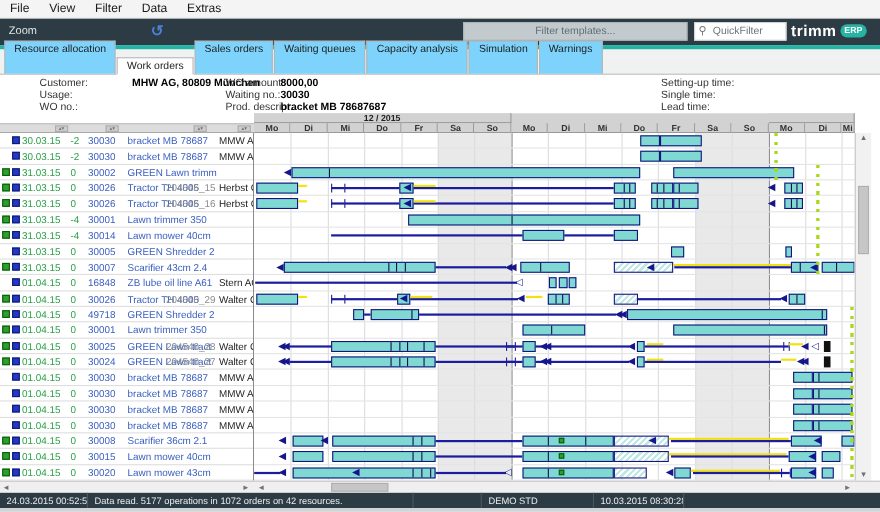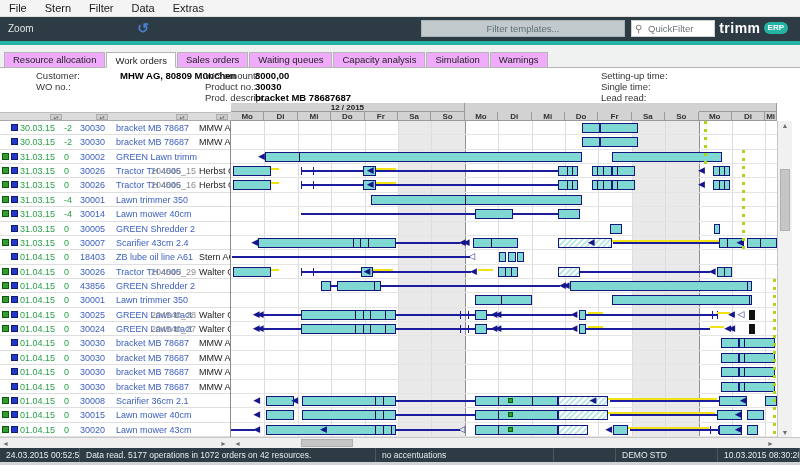--- a/index.html
+++ b/index.html
@@ -29,21 +29,21 @@
   #brand{position:absolute;right:12px;top:3px;display:flex;align-items:center;}
   #brand .brand-text{color:#fff;font-size:14px;font-weight:bold;letter-spacing:.5px;}
   #brand .brand-badge{margin-left:3px;background:#25b3a4;color:#fff;font-size:8px;font-weight:bold;
                       padding:2px 4px;border-radius:6px;line-height:1;}
   #accent-line{position:absolute;left:0;top:41px;width:800px;height:4px;background:#25b3a4;}
   #gap-strip{position:absolute;left:0;top:45px;width:800px;height:7px;background:#f0f1f1;}
 
   
   #tabbar{position:absolute;left:0;top:52px;width:800px;height:16px;background:#f0f1f1;
           border-bottom:1px solid #b5b5b5;display:flex;align-items:flex-end;padding-left:4px;}
-  .tab{height:15px;line-height:14px;font-size:9.5px;color:#222;background:#f0abfc;
+  .tab{height:30px;line-height:14px;font-size:9.5px;color:#222;background:#7dd3fc;
        border:1px solid #b5b5b5;border-bottom:none;padding:0 8px;margin-right:1px;cursor:pointer;}
   .tab.active{background:#fff;height:16px;line-height:15px;margin-bottom:-1px;border-bottom:1px solid #fff;}
 
   
   #infopanel{position:absolute;left:0;top:68px;width:800px;height:35px;background:#fff;font-size:9.5px;color:#222;}
   .info-col{position:absolute;top:2px;}
   .info-row{height:11px;line-height:11px;white-space:nowrap;}
   .info-label{display:inline-block;color:#333;}
   .info-value{font-weight:bold;color:#000;}
 
@@ -106,21 +106,21 @@
       border-right:1px solid #4a575e;white-space:nowrap;overflow:hidden;}
   #bottom-strip{position:absolute;left:0;top:462px;width:800px;height:3px;background:#cfd4d6;}
 </style>
 </head>
 <body>
 
 <div id="app">
 
   <div id="menubar">
       <div class="menu-item">File</div>
-      <div class="menu-item">Stern</div>
+      <div class="menu-item">View</div>
       <div class="menu-item">Filter</div>
       <div class="menu-item">Data</div>
       <div class="menu-item">Extras</div>
     </div>
 
   <div id="toolbar">
     <span id="zoom-label">Zoom</span>
     <div id="undo-button">
       <span>↺</span>
     </div>
@@ -143,31 +143,32 @@
       <div class="tab">Sales orders</div>
       <div class="tab">Waiting queues</div>
       <div class="tab">Capacity analysis</div>
       <div class="tab">Simulation</div>
       <div class="tab">Warnings</div>
     </div>
 
   <div id="infopanel">
       <div class="info-col" style="left: 36px;">
         <div class="info-row"><span class="info-label" style="width: 84px;">Customer:</span><span class="info-value">MHW AG, 80809 München</span></div>
+        <div class="info-row"><span class="info-label" style="width: 84px;">Usage:</span><span class="info-value"></span></div>
         <div class="info-row"><span class="info-label" style="width: 84px;">WO no.:</span><span class="info-value"></span></div>
       </div>
       <div class="info-col" style="left: 205px;">
         <div class="info-row"><span class="info-label" style="width: 50px;">WO amount:</span><span class="info-value">8000,00</span></div>
-        <div class="info-row"><span class="info-label" style="width: 50px;">Product no.:</span><span class="info-value">30030</span></div>
+        <div class="info-row"><span class="info-label" style="width: 50px;">Waiting no.:</span><span class="info-value">30030</span></div>
         <div class="info-row"><span class="info-label" style="width: 50px;">Prod. descript.:</span><span class="info-value">bracket MB 78687687</span></div>
       </div>
       <div class="info-col" style="left: 601px;">
         <div class="info-row"><span class="info-label" style="width: 82px;">Setting-up time:</span><span class="info-value"></span></div>
         <div class="info-row"><span class="info-label" style="width: 82px;">Single time:</span><span class="info-value"></span></div>
-        <div class="info-row"><span class="info-label" style="width: 82px;">Lead read:</span><span class="info-value"></span></div>
+        <div class="info-row"><span class="info-label" style="width: 82px;">Lead time:</span><span class="info-value"></span></div>
       </div>
     </div>
 
   <div id="gantt-header">
       <div class="week-cell" style="left: 0px; width: 233.761px;">12 / 2015</div>
       <div class="day-cell" style="left: 0px; width: 33.3945px;">Mo</div>
       <div class="day-cell" style="left: 33.3945px; width: 33.3945px;">Di</div>
       <div class="day-cell" style="left: 66.789px; width: 33.3945px;">Mi</div>
       <div class="day-cell" style="left: 100.183px; width: 33.3945px;">Do</div>
       <div class="day-cell" style="left: 133.578px; width: 33.3945px;">Fr</div>
@@ -277,41 +278,41 @@
         <span class="c-delta" style="color: rgb(42, 160, 72);">0</span>
         <span class="c-no" style="color: rgb(59, 95, 192);">30007</span>
         <span class="c-desc" style="color: rgb(59, 95, 192);">Scarifier 43cm 2.4</span>
         <span class="c-ref" style="color: rgb(140, 140, 140);"></span>
         <span class="c-cust" style="color: rgb(34, 34, 34);"></span>
       </div>
       <div class="trow" style="top: 129.273px; height: 14.3636px;">
         <div class="sq" style="left: 11px; background: rgb(36, 56, 200); border: 1px solid rgb(16, 26, 112);"></div>
         <span class="c-date" style="color: rgb(42, 160, 72);">01.04.15</span>
         <span class="c-delta" style="color: rgb(42, 160, 72);">0</span>
-        <span class="c-no" style="color: rgb(59, 95, 192);">18403</span>
+        <span class="c-no" style="color: rgb(59, 95, 192);">16848</span>
         <span class="c-desc" style="color: rgb(59, 95, 192);">ZB lube oil line A61</span>
         <span class="c-ref" style="color: rgb(140, 140, 140);"></span>
         <span class="c-cust" style="color: rgb(34, 34, 34);">Stern AG</span>
       </div>
       <div class="trow" style="top: 143.636px; height: 14.3636px;">
         <div class="sq" style="left: 2px; background: rgb(47, 158, 47); border: 1px solid rgb(10, 92, 10);"></div>
         <div class="sq" style="left: 11px; background: rgb(36, 56, 200); border: 1px solid rgb(16, 26, 112);"></div>
         <span class="c-date" style="color: rgb(42, 160, 72);">01.04.15</span>
         <span class="c-delta" style="color: rgb(42, 160, 72);">0</span>
         <span class="c-no" style="color: rgb(59, 95, 192);">30026</span>
         <span class="c-desc" style="color: rgb(59, 95, 192);">Tractor TH 4005</span>
         <span class="c-ref" style="color: rgb(140, 140, 140);">204540_29</span>
         <span class="c-cust" style="color: rgb(34, 34, 34);">Walter G</span>
       </div>
       <div class="trow" style="top: 158px; height: 14.3636px;">
         <div class="sq" style="left: 2px; background: rgb(47, 158, 47); border: 1px solid rgb(10, 92, 10);"></div>
         <div class="sq" style="left: 11px; background: rgb(36, 56, 200); border: 1px solid rgb(16, 26, 112);"></div>
         <span class="c-date" style="color: rgb(42, 160, 72);">01.04.15</span>
         <span class="c-delta" style="color: rgb(42, 160, 72);">0</span>
-        <span class="c-no" style="color: rgb(59, 95, 192);">43856</span>
+        <span class="c-no" style="color: rgb(59, 95, 192);">49718</span>
         <span class="c-desc" style="color: rgb(59, 95, 192);">GREEN Shredder 2</span>
         <span class="c-ref" style="color: rgb(140, 140, 140);"></span>
         <span class="c-cust" style="color: rgb(34, 34, 34);"></span>
       </div>
       <div class="trow" style="top: 172.364px; height: 14.3636px;">
         <div class="sq" style="left: 2px; background: rgb(47, 158, 47); border: 1px solid rgb(10, 92, 10);"></div>
         <div class="sq" style="left: 11px; background: rgb(36, 56, 200); border: 1px solid rgb(16, 26, 112);"></div>
         <span class="c-date" style="color: rgb(42, 160, 72);">01.04.15</span>
         <span class="c-delta" style="color: rgb(42, 160, 72);">0</span>
         <span class="c-no" style="color: rgb(59, 95, 192);">30001</span>
@@ -741,19 +742,18 @@
   <div class="hscroll" id="hscroll-chart" style="left:231px;width:546px;">
       <div class="sb-arrow" style="left: 3px; top: 2px;">◄</div>
       <div class="sb-arrow" style="right: 3px; top: 2px;">►</div>
       <div class="sb-thumb" style="left: 70px; top: 1px; width: 52px; height: 8px;"></div>
     </div>
   <div id="corner"></div>
 
   <div id="statusbar">
       <div class="status-cell" style="width: 80px;">24.03.2015 00:52:50</div>
       <div class="status-cell" style="width: 296px;">Data read. 5177 operations in 1072 orders on 42 resources.</div>
-      <div class="status-cell" style="width: 178px;">no accentuations</div>
       <div class="status-cell" style="width: 62px;"></div>
       <div class="status-cell" style="width: 102px;">DEMO STD</div>
       <div class="status-cell" style="width: 82px;">10.03.2015 08:30:28</div>
     </div>
   <div id="bottom-strip"></div>
 </div>
 
 </body></html>

